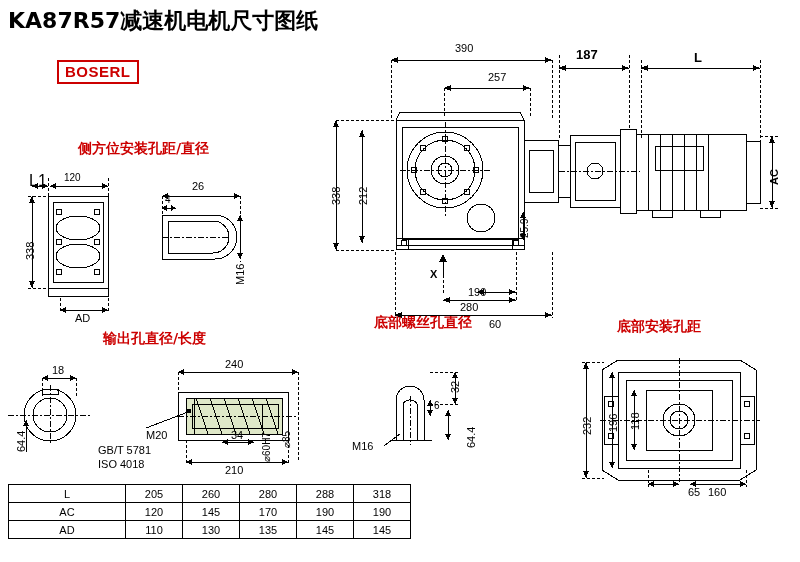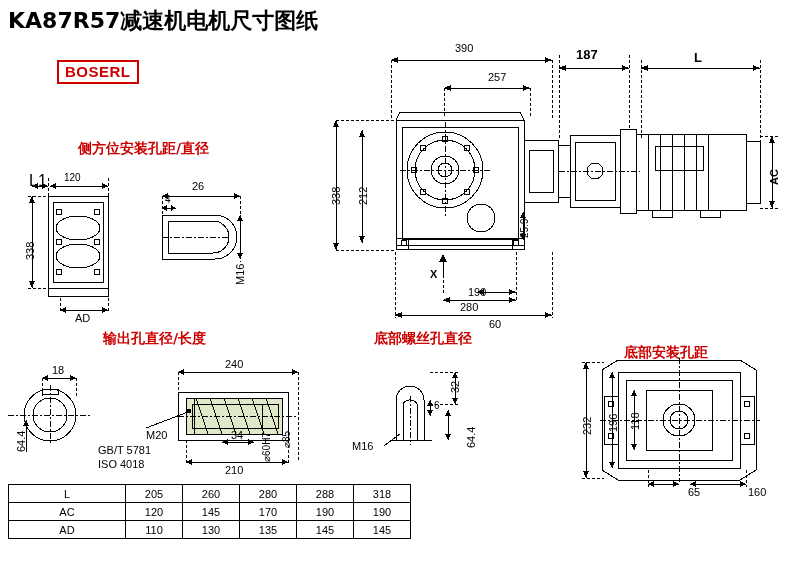--- a/index.html
+++ b/index.html
@@ -65,22 +65,22 @@
 </head>
 <body>
 
 <div class="page">
 
   <div class="title">KA87R57减速机电机尺寸图纸</div>
   <div class="brand">BOSERL</div>
 
   <div class="lbl" style="left:78px;top:140px;">侧方位安装孔距/直径</div>
   <div class="lbl" style="left:103px;top:330px;">输出孔直径/长度</div>
-  <div class="lbl" style="left:374px;top:330px;">底部螺丝孔直径</div>
-  <div class="lbl" style="left:617px;top:344px;margin-left:7px;">底部安装孔距</div>
+  <div class="lbl" style="left:374px;top:314px;">底部螺丝孔直径</div>
+  <div class="lbl" style="left:617px;top:318px;">底部安装孔距</div>
 
   <svg class="draw" viewBox="0 0 800 562" xmlns="http://www.w3.org/2000/svg">
     <g stroke="#000" fill="none" stroke-width="1" shape-rendering="crispEdges">
 
       <line x1="391" y1="60" x2="552" y2="60"></line>
       <path d="M391 60 l7 -3 l0 6 z" fill="#000" stroke="none"></path>
       <path d="M552 60 l-7 -3 l0 6 z" fill="#000" stroke="none"></path>
       <line x1="391" y1="60" x2="391" y2="120" stroke-dasharray="3,2"></line>
       <line x1="552" y1="60" x2="552" y2="118" stroke-dasharray="3,2"></line>
 
@@ -399,21 +399,21 @@
 
   <div class="dim vert" style="left:449px;top:393px;">32</div>
   <div class="dim" style="left:434px;top:400px;font-size:10px;">6</div>
   <div class="dim vert" style="left:465px;top:448px;">64.4</div>
   <div class="dim" style="left:352px;top:440px;">M16</div>
 
   <div class="dim vert" style="left:581px;top:435px;">232</div>
   <div class="dim vert" style="left:607px;top:432px;">196</div>
   <div class="dim vert" style="left:629px;top:430px;">118</div>
   <div class="dim" style="left:688px;top:486px;text-align:right;">65</div>
-  <div class="dim" style="left:748px;top:486px;">160</div>
+  <div class="dim" style="left:708px;top:486px;">160</div>
 
   <table class="spec">
     <tbody>
     <tr>
       <td class="head">L</td>
       <td class="col">205</td>
       <td class="col">260</td>
       <td class="col">280</td>
       <td class="col">288</td>
       <td class="col">318</td>

